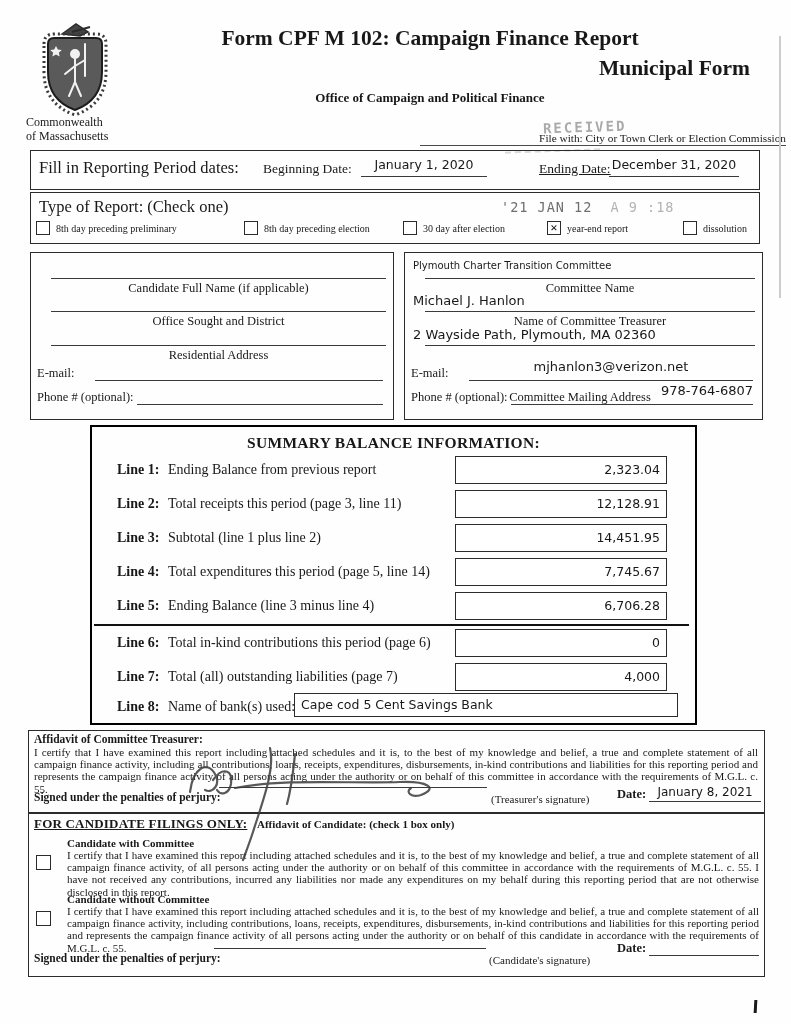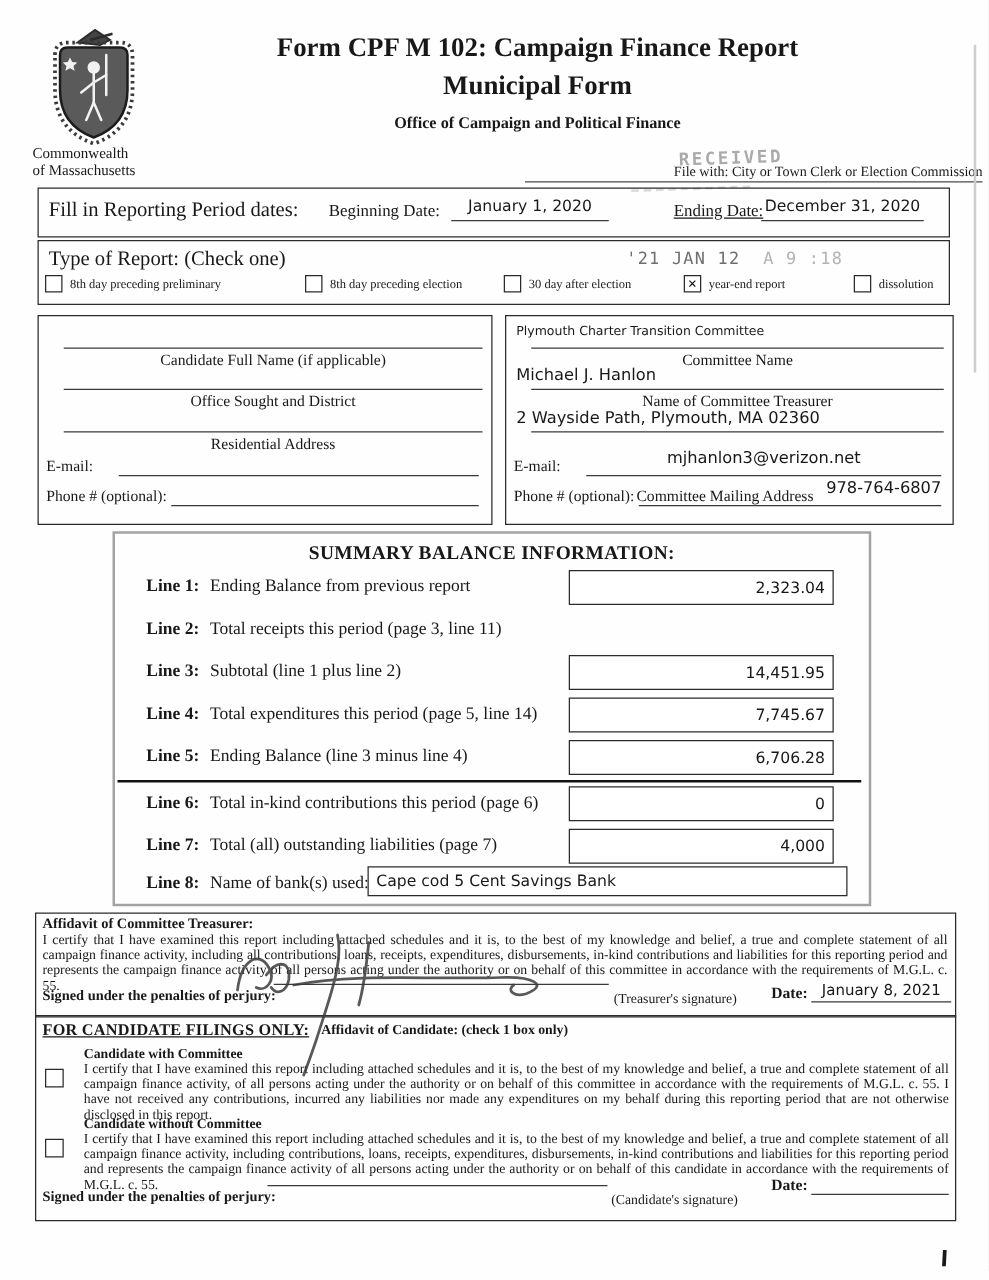--- a/index.html
+++ b/index.html
@@ -45,21 +45,21 @@
       <line x1="53" y1="24" x2="53" y2="56"></line>
     </g>
     <path d="M24,26 l1.8,3.6 4,.4 -3,2.7 .9,3.9 -3.7-2 -3.7,2 .9-3.9 -3-2.7 4-.4 Z" fill="#f2f2f2"></path>
   </svg>
   <div class="abs" style="left:26px;top:116px;font-size:12px;line-height:13.5px;">
     <div>Commonwealth</div>
     <div>of Massachusetts</div>
   </div>
 
   <div class="abs bold" style="left:110px;top:26px;width:640px;text-align:center;font-size:21.5px;">Form CPF M 102:  Campaign Finance Report</div>
-  <div class="abs bold" style="left:110px;top:56px;width:640px;text-align:center;font-size:21.5px;">Municipal Form</div>
+  <div class="abs bold" style="left:110px;top:56px;width:640px;text-align:right;font-size:21.5px;">Municipal Form</div>
   <div class="abs bold" style="left:110px;top:90px;width:640px;text-align:center;font-size:13px;">Office of Campaign and Political Finance</div>
 
   <div class="abs mono stamp" style="left:543px;top:119px;font-size:14px;transform:rotate(-2deg);opacity:.75;">RECEIVED</div>
   <div class="abs" style="left:420px;top:132px;width:366px;text-align:right;font-size:11.3px;
        border-bottom:1.3px solid #4a4a4a;padding-bottom:1px;">File with:  City or Town Clerk or Election Commission</div>
   <div class="abs" style="left:505px;top:150px;width:95px;border-top:2px dashed #c4c4c4;transform:rotate(-2deg);opacity:.6;"></div>
   <div class="abs" style="left:779px;top:36px;width:2px;height:262px;background:#cdcdcd;"></div>
 
   <div class="abs box" style="left:30px;top:150px;width:728px;height:38px;">
     <span class="abs" style="left:8px;top:7px;font-size:16.5px;">Fill in Reporting Period dates:</span>
@@ -125,31 +125,34 @@
     <div class="abs fl" style="left:20px;top:92px;width:330px;"></div>
     <div class="abs cap" style="left:10px;top:95px;width:330px;margin-top:42px;">Committee Mailing Address</div>
 
     <span class="abs" style="left:6px;top:113px;font-size:12.5px;">E-mail:</span>
     <span class="abs fl sans" style="left:64px;top:100px;width:284px;height:27px;font-size:13px;text-align:center;line-height:27px;">mjhanlon3@verizon.net</span>
 
     <span class="abs" style="left:6px;top:137px;font-size:12.5px;">Phone # (optional):</span>
     <span class="abs fl sans" style="left:106px;top:124px;width:242px;height:27px;font-size:13px;text-align:right;line-height:27px;">978-764-6807</span>
   </div>
 
-  <div class="abs" style="left:90px;top:425px;width:603px;height:296px;border:2px solid #a3a3a3;">
+  <div class="abs" style="left:90px;top:425px;width:603px;height:296px;border:2px solid #000000;">
     <div class="abs bold" style="left:0;top:7px;width:100%;text-align:center;font-size:15.5px;letter-spacing:.3px;">SUMMARY BALANCE INFORMATION:</div>
 
     <span class="abs rowlabel" style="left:25px;top:35px;">Line 1:</span>
     <span class="abs rowdesc" style="left:76px;top:35px;">Ending Balance from previous report</span>
     <span class="abs valbox" style="left:363px;top:29px;width:210px;height:26px;">
         <span class="amount sans">2,323.04</span>
       </span>
 
     <span class="abs rowlabel" style="left:25px;top:69px;">Line 2:</span>
     <span class="abs rowdesc" style="left:76px;top:69px;">Total receipts this period (page 3, line 11)</span>
+    <span class="abs valbox" style="left:363px;top:63px;width:210px;height:26px;">
+        <span class="amount sans">12,128.91</span>
+      </span>
 
     <span class="abs rowlabel" style="left:25px;top:103px;">Line 3:</span>
     <span class="abs rowdesc" style="left:76px;top:103px;">Subtotal (line 1 plus line 2)</span>
     <span class="abs valbox" style="left:363px;top:97px;width:210px;height:26px;">
         <span class="amount sans">14,451.95</span>
       </span>
 
     <span class="abs rowlabel" style="left:25px;top:137px;">Line 4:</span>
     <span class="abs rowdesc" style="left:76px;top:137px;">Total expenditures this period (page 5, line 14)</span>
     <span class="abs valbox" style="left:363px;top:131px;width:210px;height:26px;">

